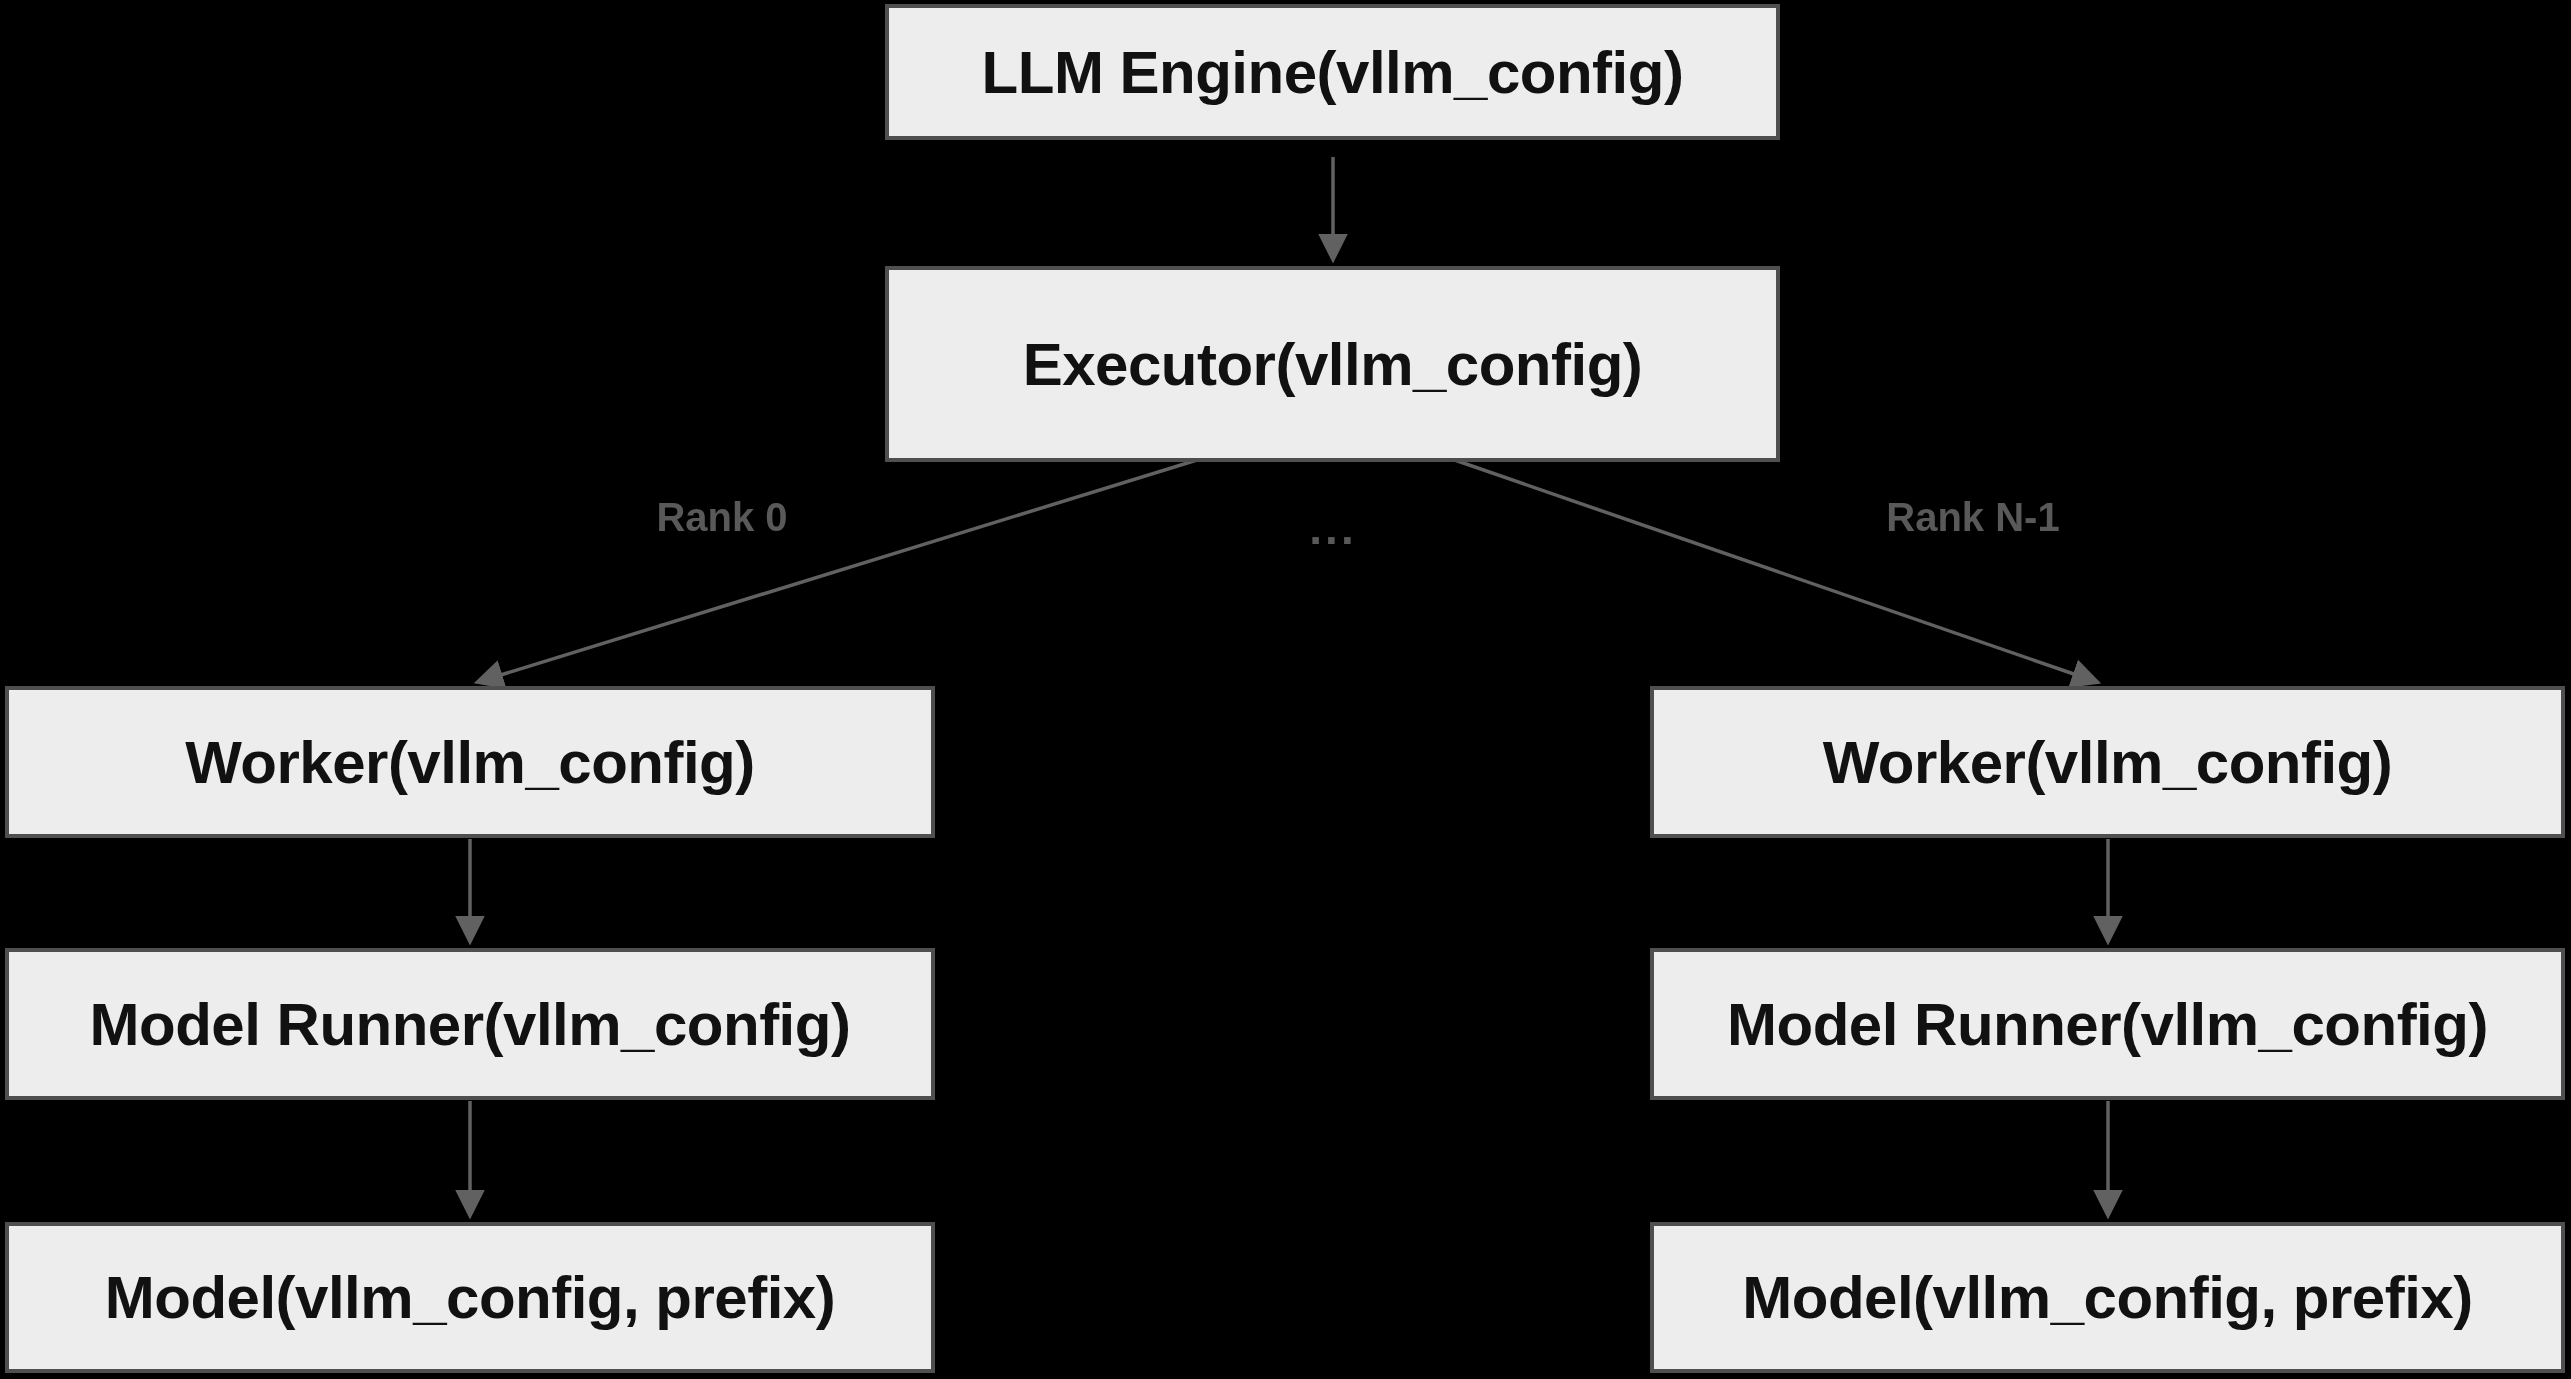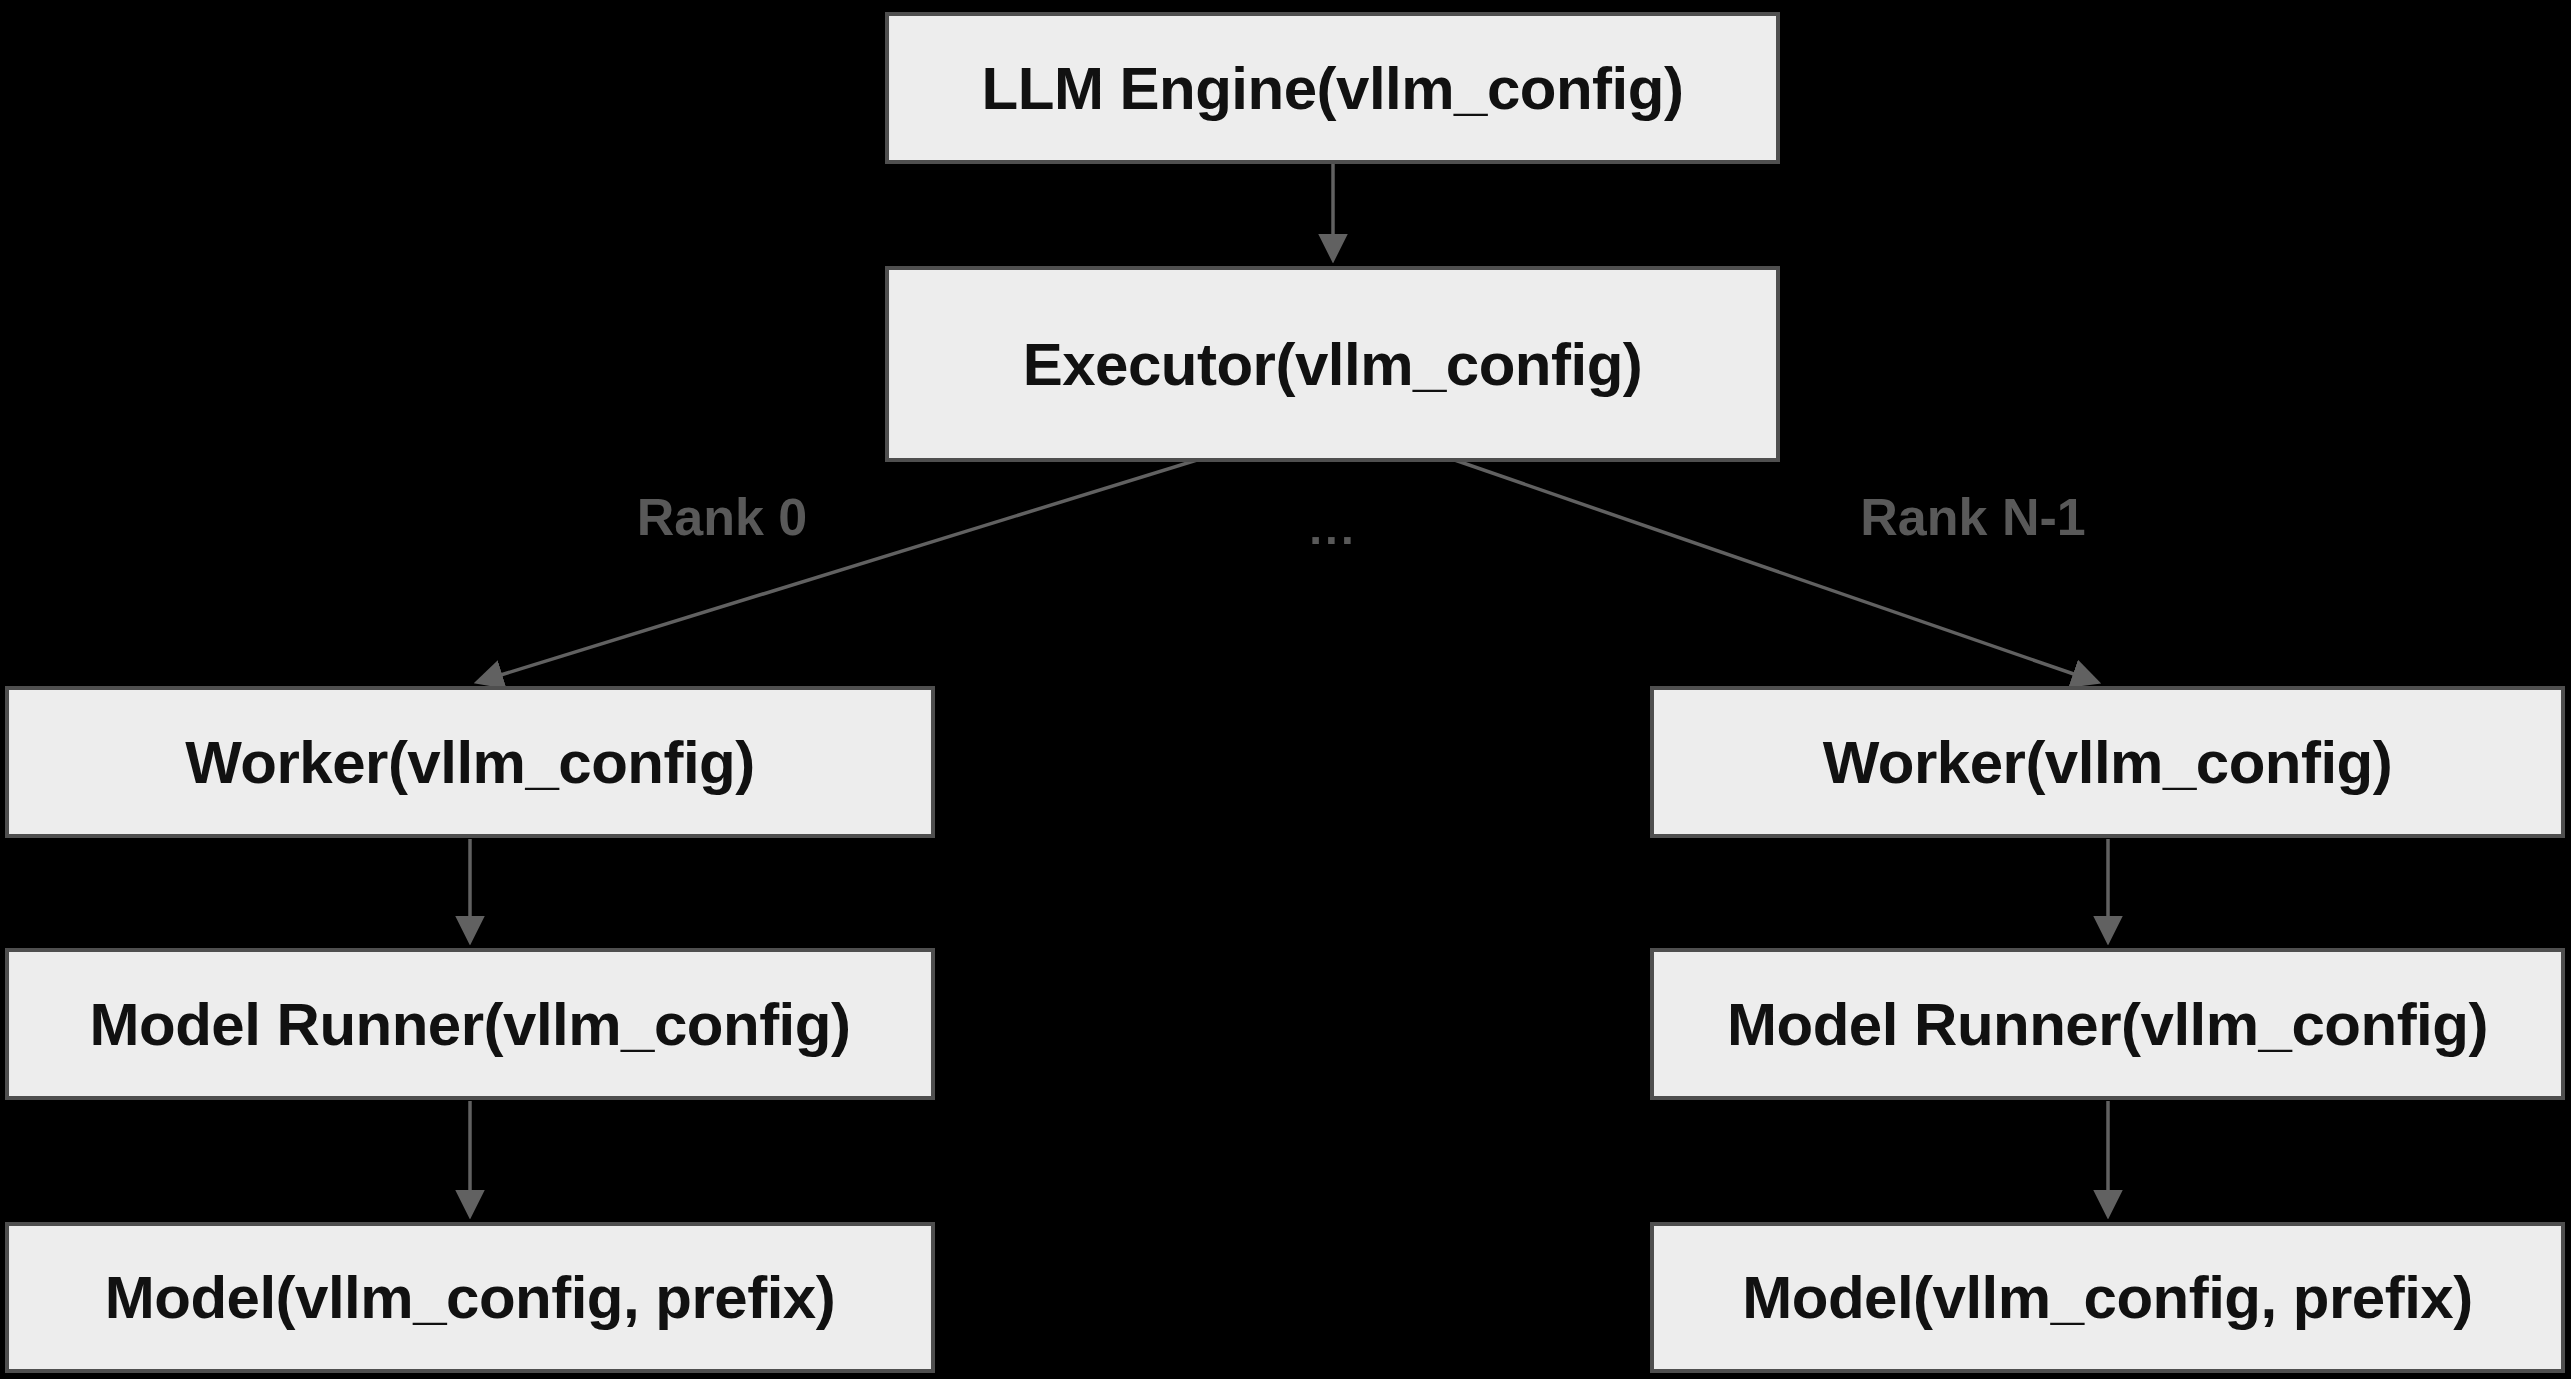--- a/index.html
+++ b/index.html
@@ -22,31 +22,31 @@
   .node{
     position:absolute;
     background:var(--node-fill);
     border:4px solid var(--node-border);
     display:flex;align-items:center;justify-content:center;
   }
   .node span{
     font-size:60px;font-weight:bold;color:var(--node-text);
     letter-spacing:-0.5px;white-space:nowrap;
   }
-  .node-llm-engine      {left:885px;  top:12px;    width:895px; height:152px;}
+  .node-llm-engine      {left:885px;  top:4px;    width:895px; height:136px;}
   .node-executor        {left:885px;  top:266px;  width:895px; height:196px;}
   .node-worker-left     {left:5px;    top:686px;  width:930px; height:152px;}
   .node-model-runner-left{left:5px;   top:948px;  width:930px; height:152px;}
   .node-model-left      {left:5px;    top:1222px; width:930px; height:151px;}
   .node-worker-right    {left:1650px; top:686px;  width:915px; height:152px;}
   .node-model-runner-right{left:1650px;top:948px; width:915px; height:152px;}
   .node-model-right     {left:1650px; top:1222px; width:915px; height:151px;}
   .edge-label{
     position:absolute;transform:translate(-50%,-50%);
-    color:var(--label-color);font-size:52px;font-weight:bold;white-space:nowrap;
+    color:var(--label-color);font-size:40px;font-weight:bold;white-space:nowrap;
   }
   .edge-label-rank-0   {left:722px;  top:517px;}
   .edge-label-rank-n-1 {left:1973px; top:517px;}
   .edge-label-ellipsis {left:1333px; top:528px;font-size:46px;letter-spacing:3px;}
 </style>
 </head>
 <body>
 
 <div class="canvas">
 

